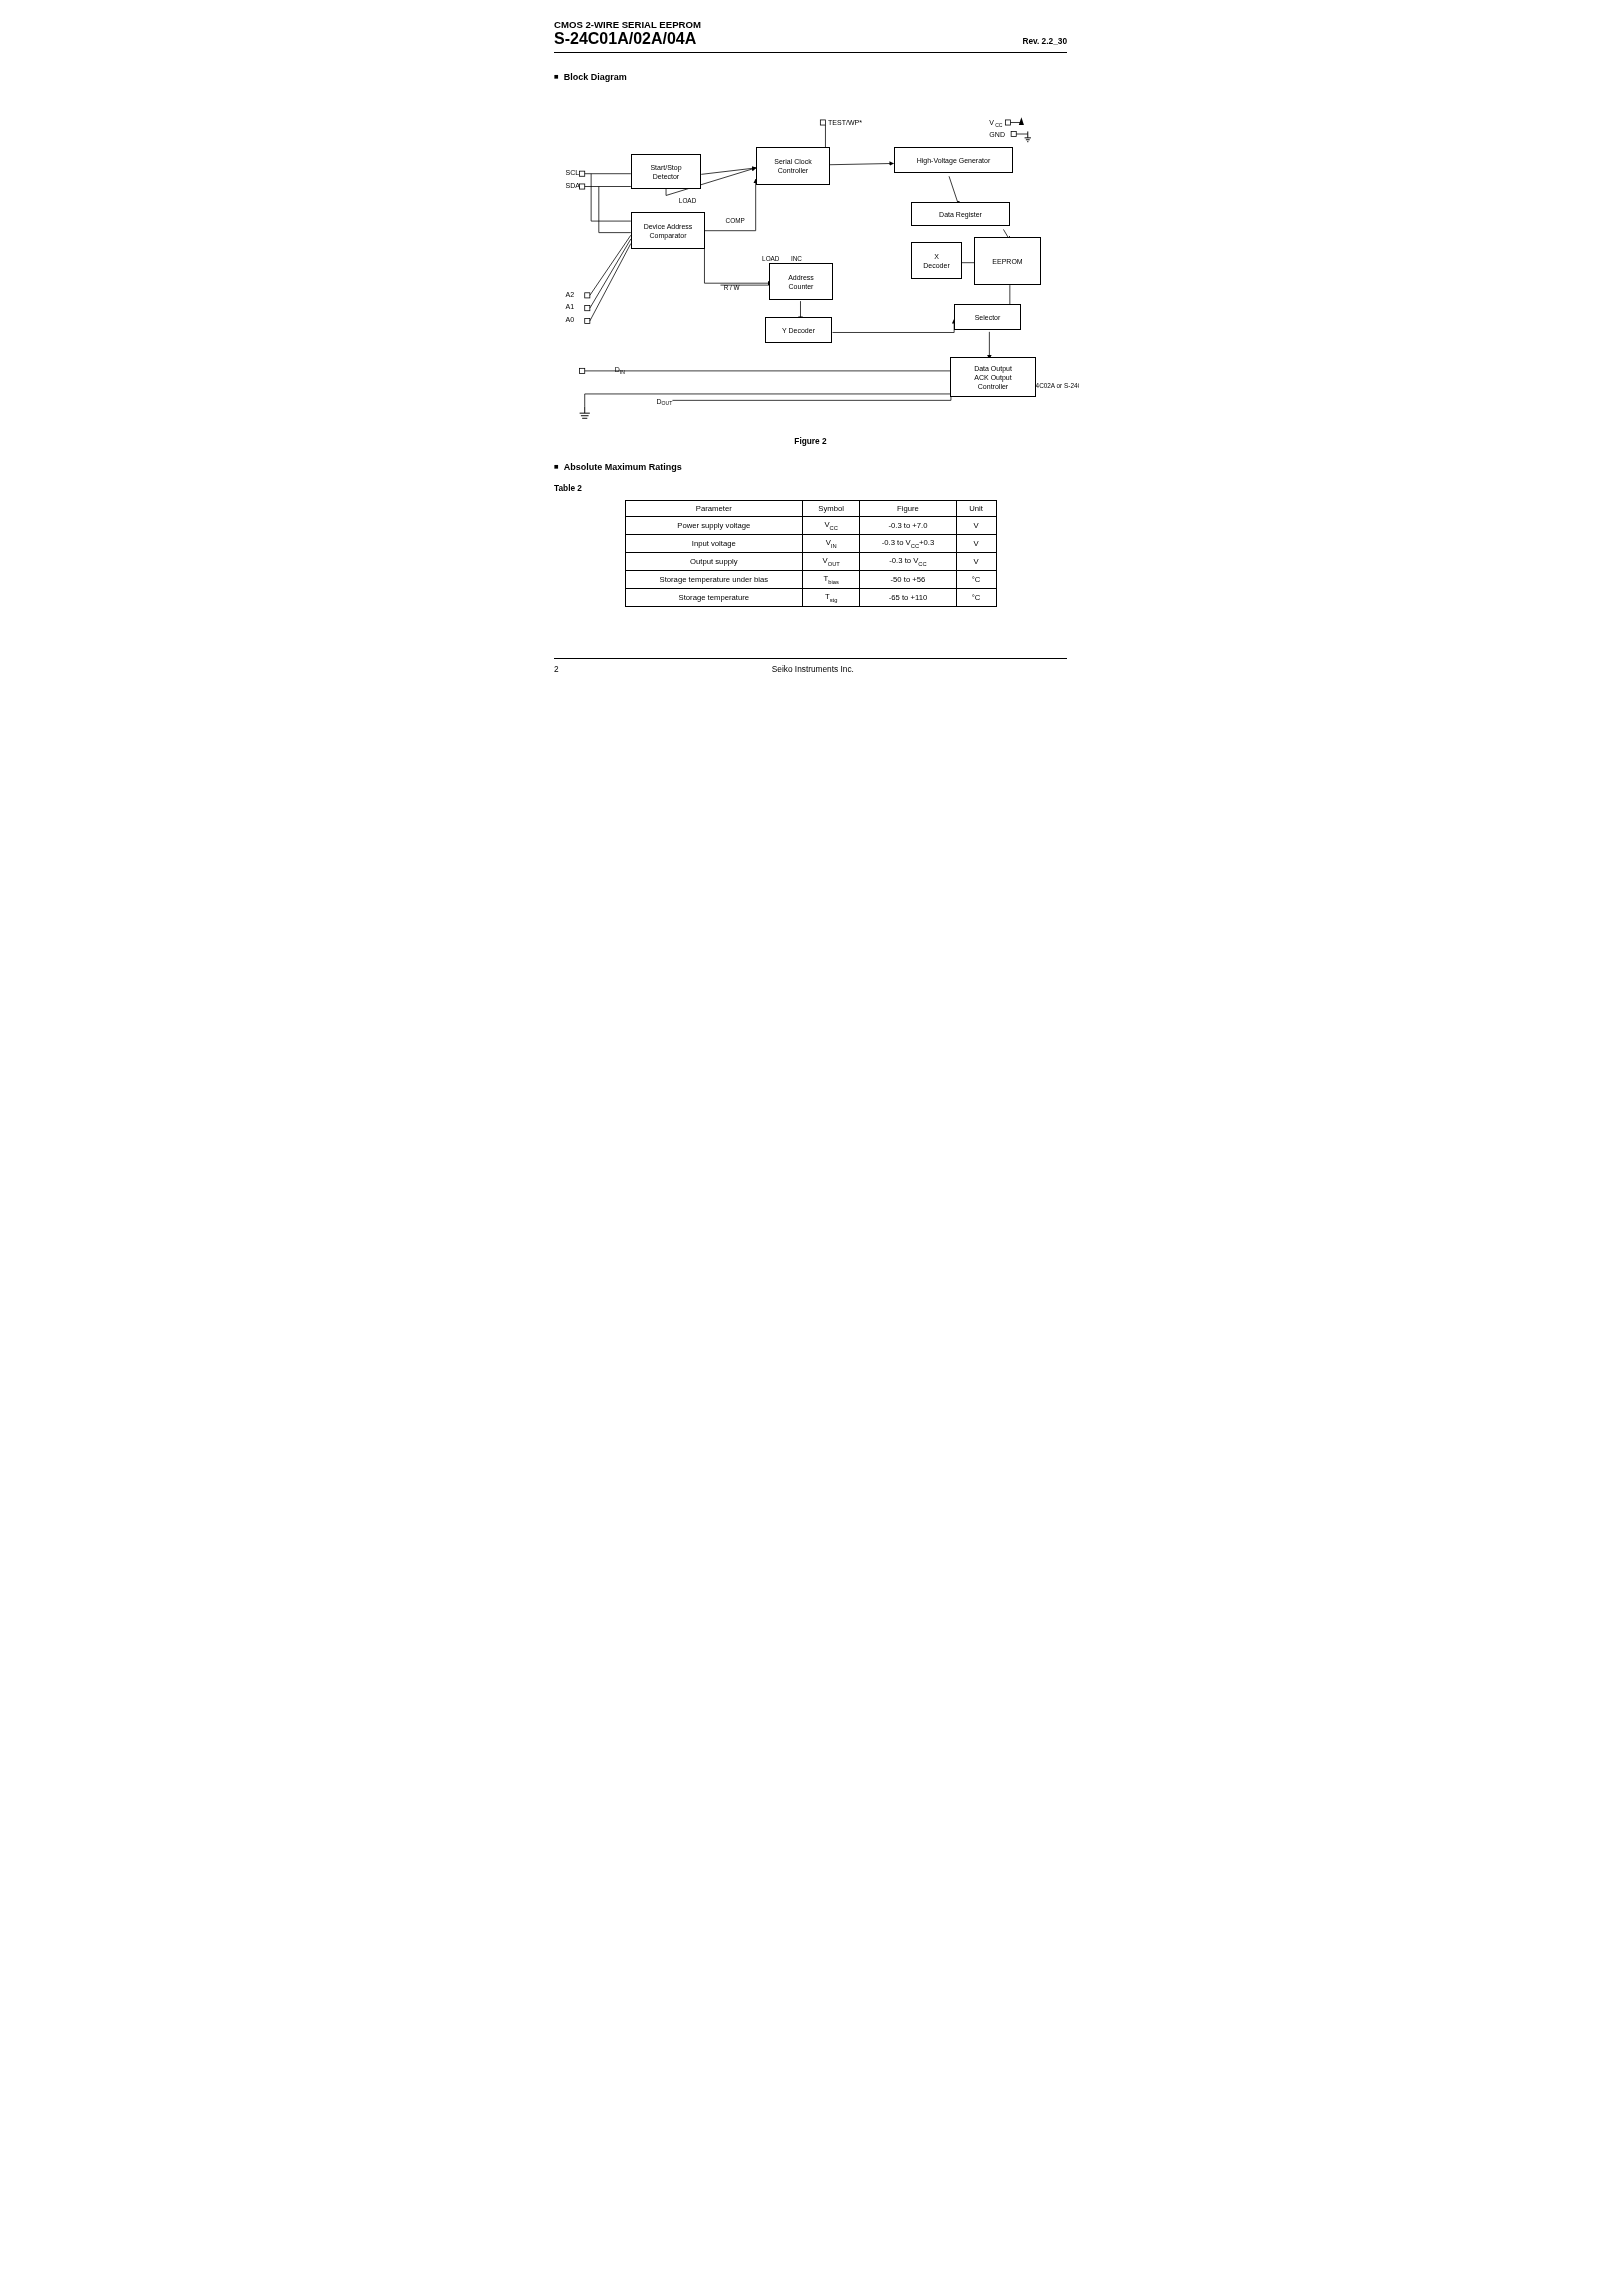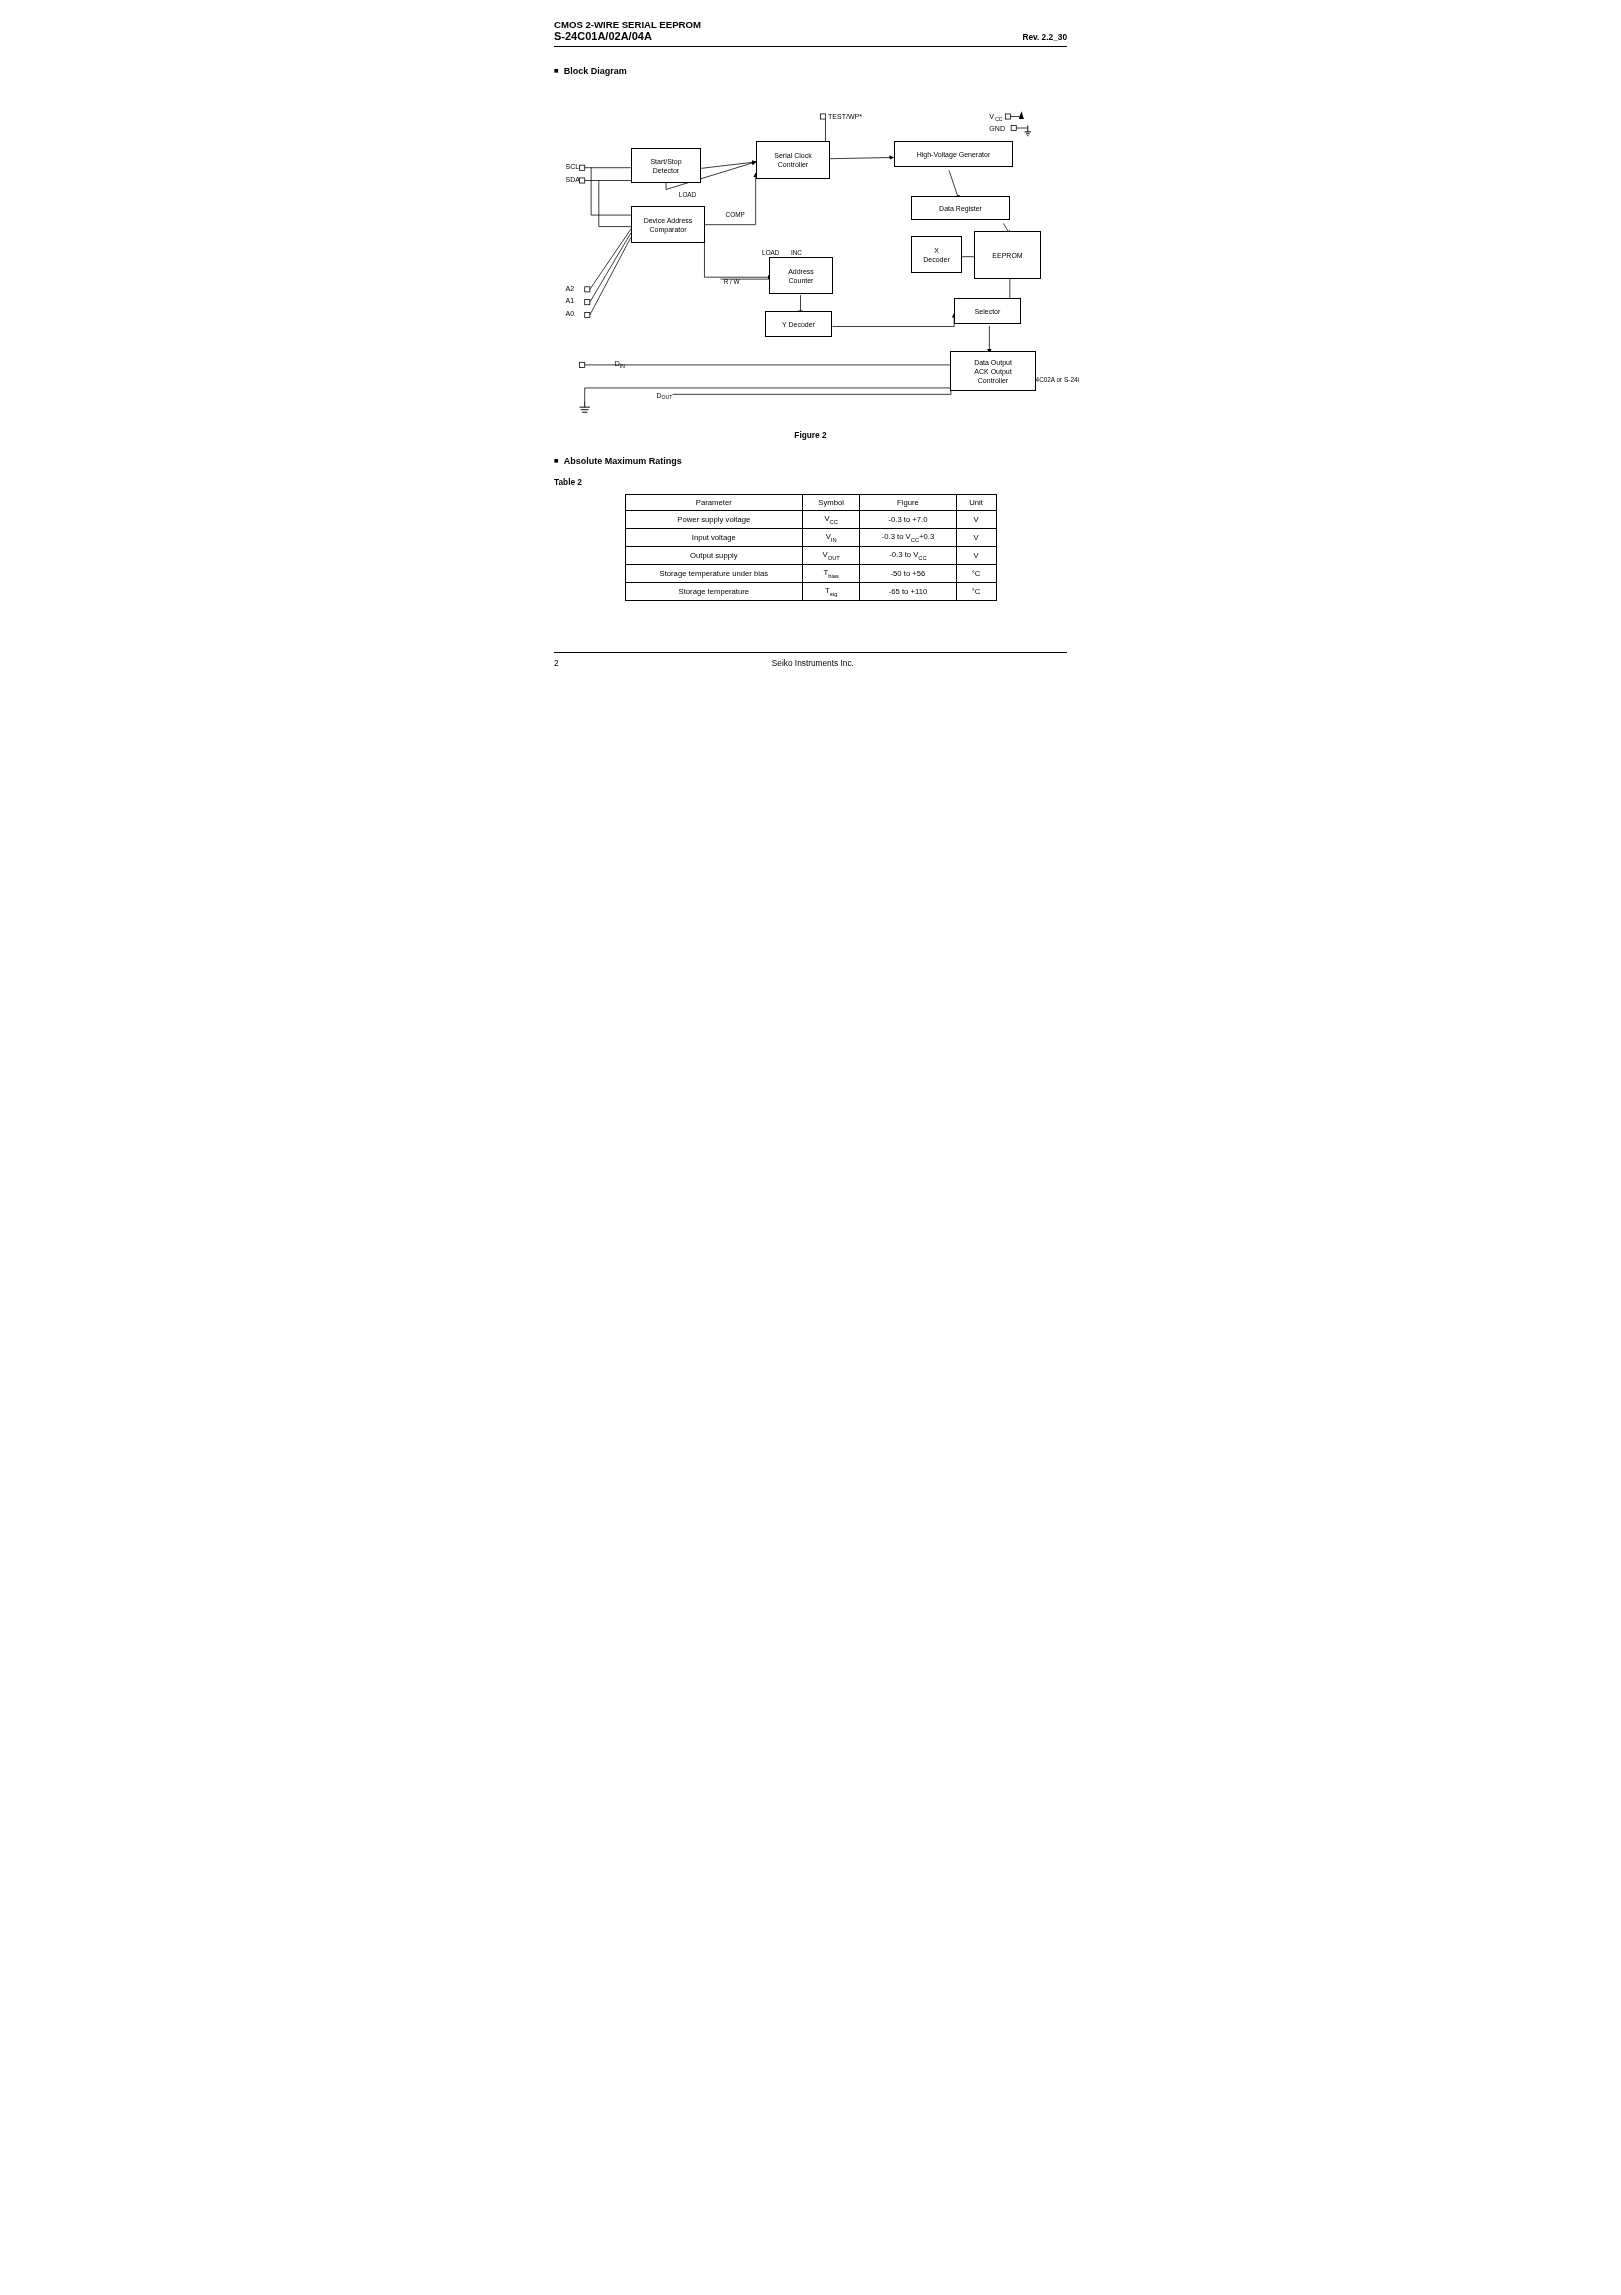--- a/index.html
+++ b/index.html
@@ -23,21 +23,21 @@
       font-weight: bold;
       font-size: 9.6px;
     }
     .header-bottom {
       display: flex;
       justify-content: space-between;
       align-items: baseline;
     }
     .header-bottom .title {
       font-weight: bold;
-      font-size: 11px;
+      font-size: 16px;
     }
     .header-bottom .rev {
       font-size: 8.3px;
       font-weight: bold;
     }
 
     
     .section-heading {
       display: flex;
       align-items: flex-start;

